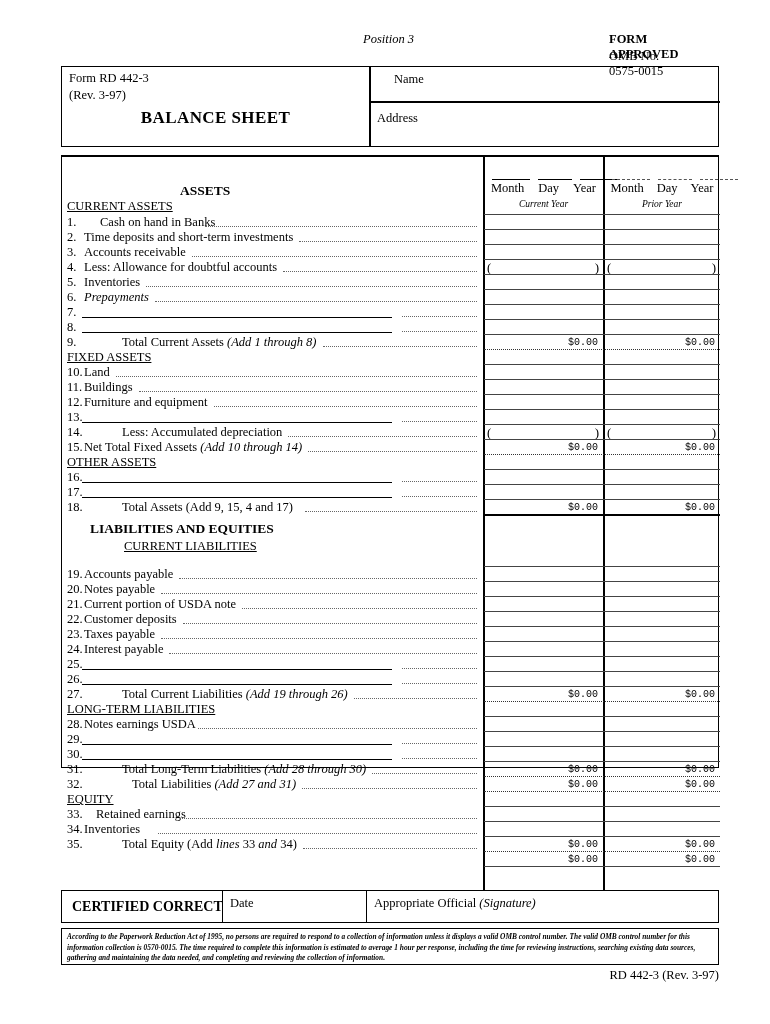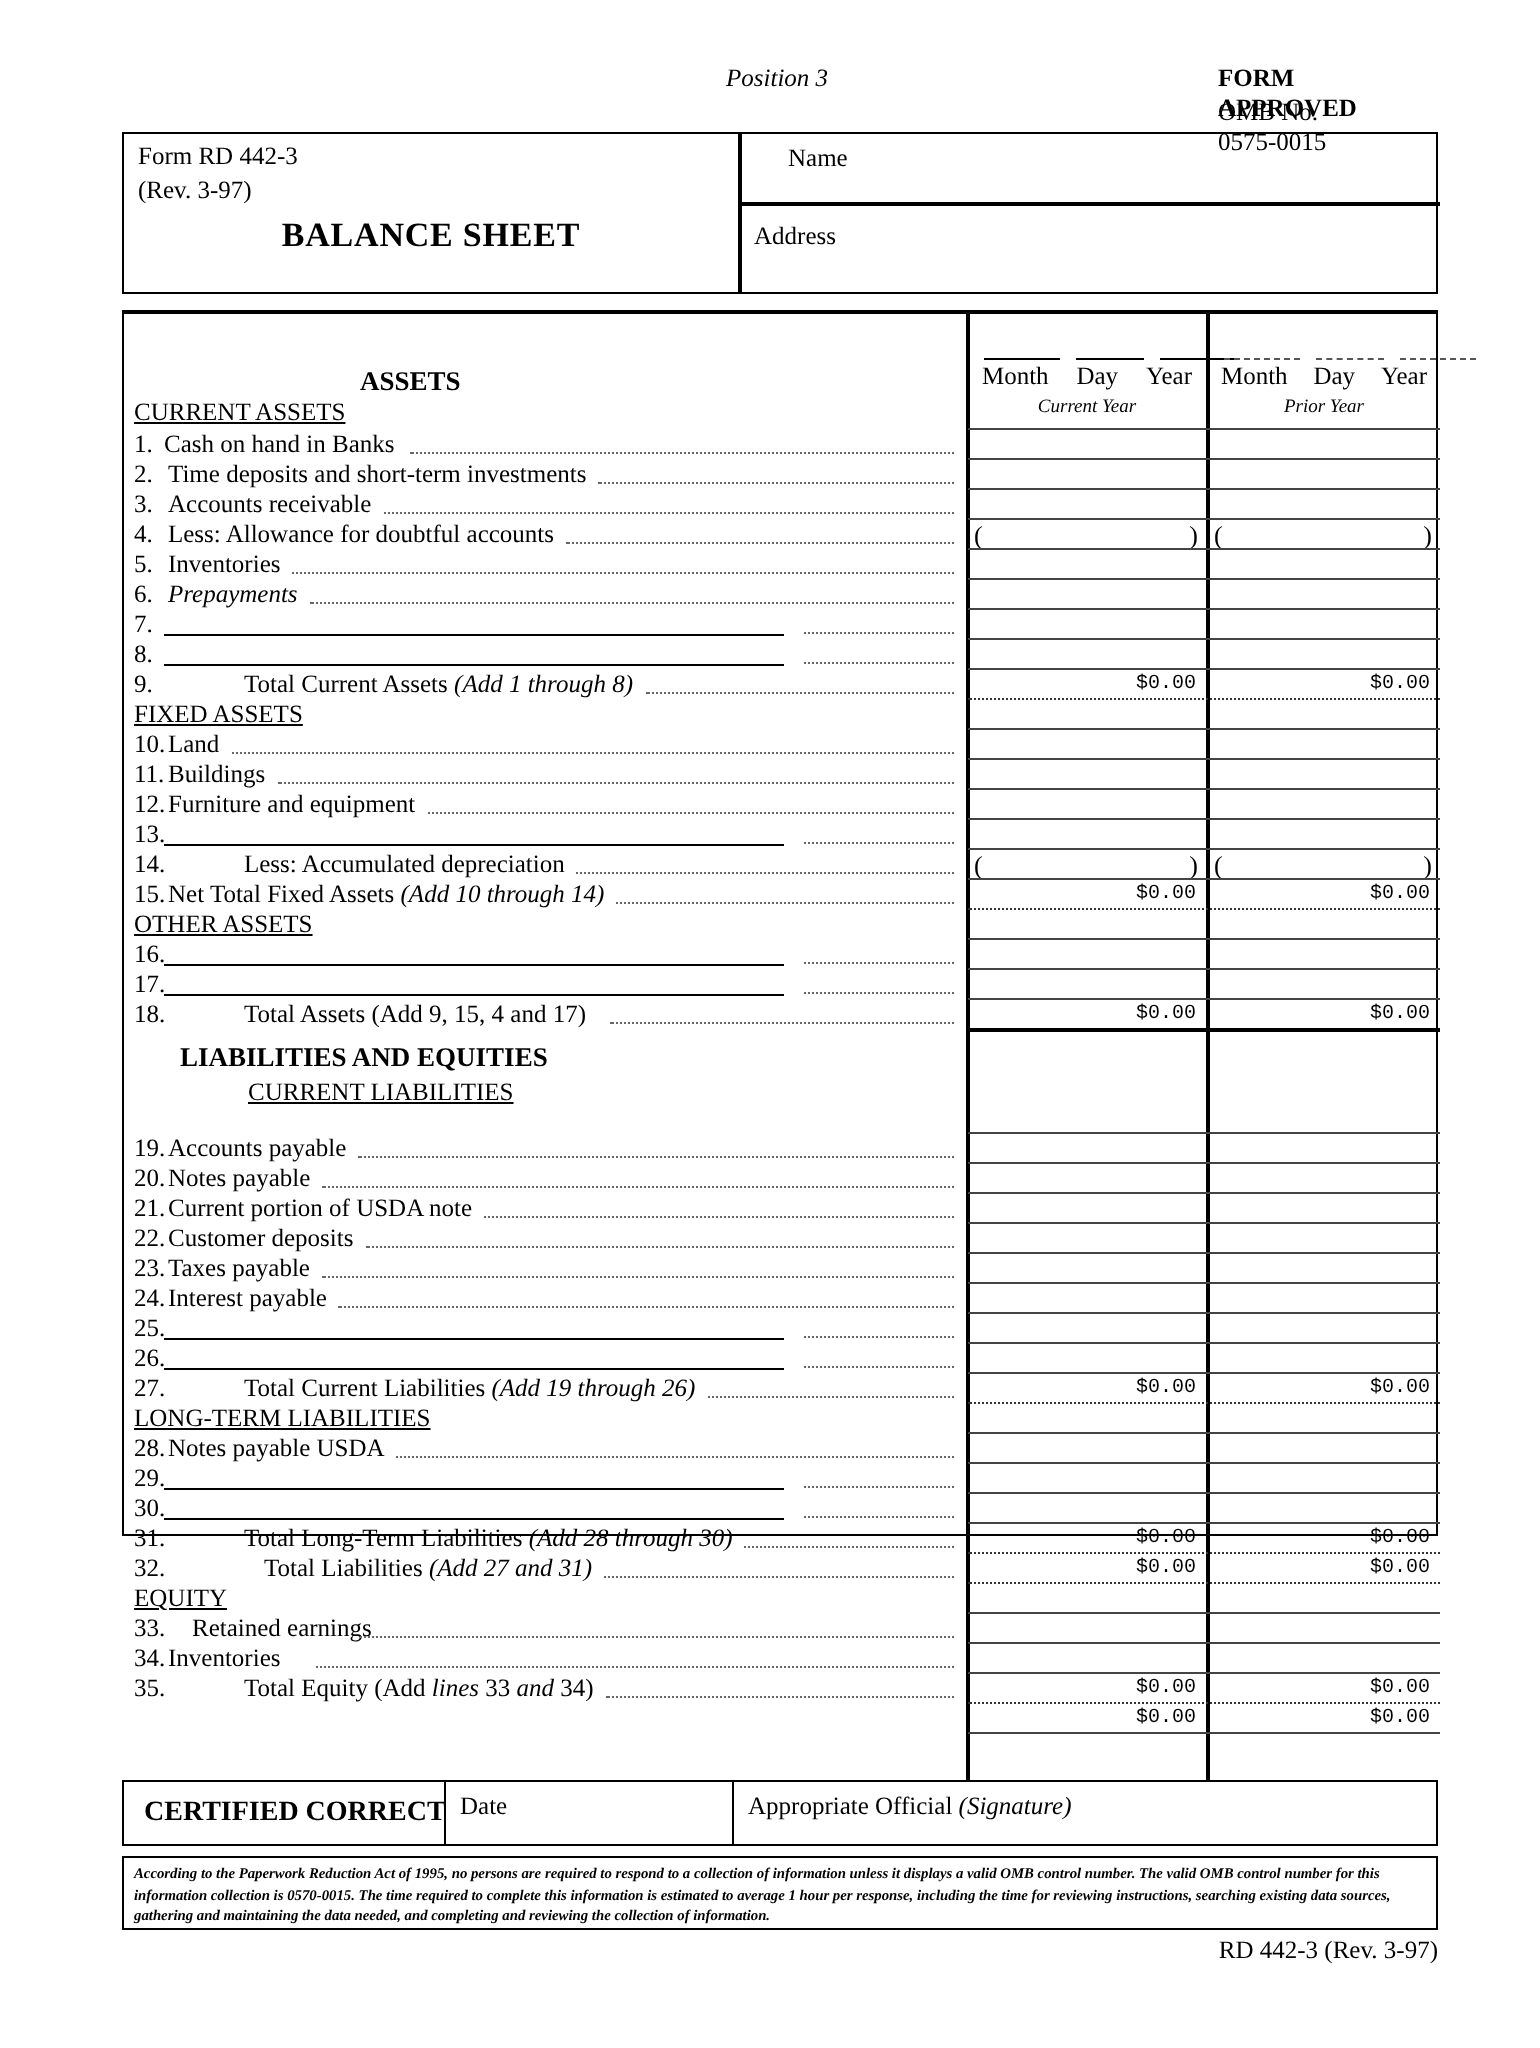--- a/index.html
+++ b/index.html
@@ -204,21 +204,21 @@
         <div class="bighead" style="top: 28px; left: 118px;">ASSETS</div>
         <div class="secthead" style="top: 44px;">CURRENT ASSETS</div>
         <div class="secthead" style="top: 195px;">FIXED ASSETS</div>
         <div class="secthead" style="top: 300px;">OTHER ASSETS</div>
         <div class="bighead" style="top: 366px; left: 28px;">LIABILITIES AND EQUITIES</div>
         <div class="secthead" style="top: 384px; left: 62px;">CURRENT LIABILITIES</div>
         <div class="secthead" style="top: 547px;">LONG-TERM LIABILITIES</div>
         <div class="secthead" style="top: 637px;">EQUITY</div>
         <div class="row" style="top: 60px;">
           <span class="num">1.</span>
-          <span class="txt" style="left: 20px;">Cash on hand in Banks</span>
+          <span class="txt" style="left: 38px;">Cash on hand in Banks</span>
           <div class="lead" style="left: 143.281px; width: 271.719px;"></div>
         </div>
         <div class="row" style="top: 75px;">
           <span class="num">2.</span>
           <span class="txt" style="left: 22px;">Time deposits and short-term investments</span>
           <div class="lead" style="left: 237.25px; width: 177.75px;"></div>
         </div>
         <div class="row" style="top: 90px;">
           <span class="num">3.</span>
           <span class="txt" style="left: 22px;">Accounts receivable</span>
@@ -339,21 +339,21 @@
           <div class="writein" style="left: 20px; width: 310px;"></div>
           <div class="lead" style="left: 340px; width: 75px;"></div>
         </div>
         <div class="row" style="top: 532px;">
           <span class="num">27.</span>
           <span class="txt" style="left: 60px;"><span>Total Current Liabilities </span><span class="italic">(Add 19 through 26)</span></span>
           <div class="lead" style="left: 291.719px; width: 123.281px;"></div>
         </div>
         <div class="row" style="top: 562px;">
           <span class="num">28.</span>
-          <span class="txt" style="left: 22px;">Notes payable USDA</span>
+          <span class="txt" style="left: 22px;">Notes earnings USDA</span>
           <div class="lead" style="left: 136.328px; width: 278.672px;"></div>
         </div>
         <div class="row" style="top: 577px;">
           <span class="num">29.</span>
           <div class="writein" style="left: 20px; width: 310px;"></div>
           <div class="lead" style="left: 340px; width: 75px;"></div>
         </div>
         <div class="row" style="top: 592px;">
           <span class="num">30.</span>
           <div class="writein" style="left: 20px; width: 310px;"></div>

